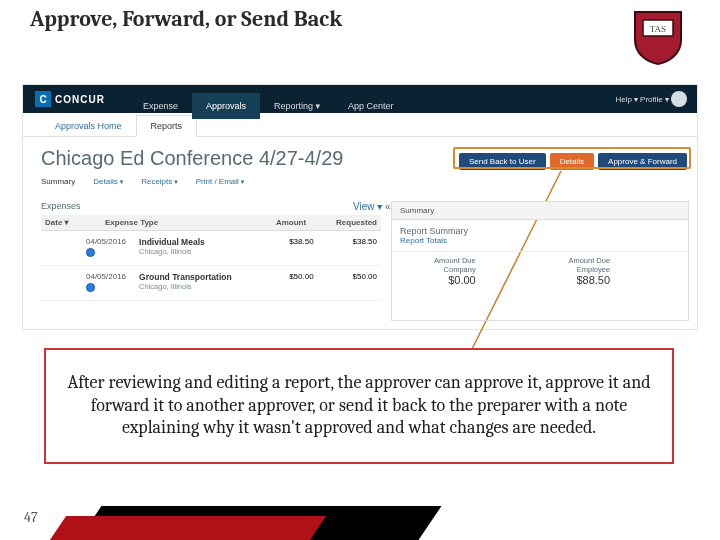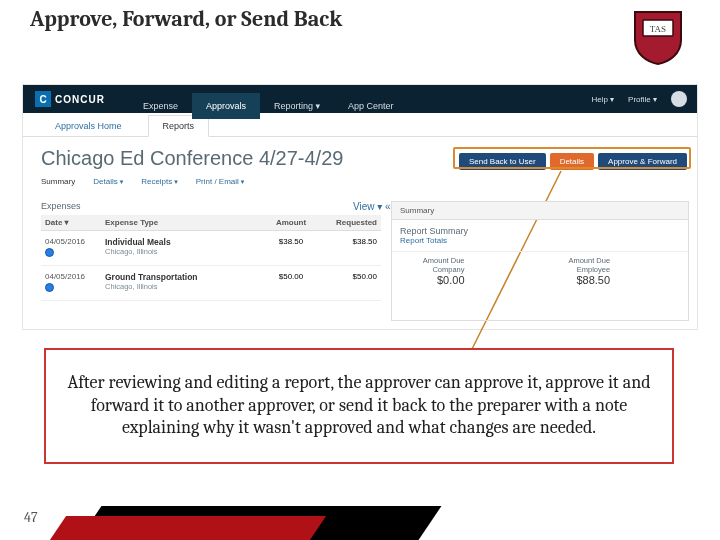--- a/index.html
+++ b/index.html
@@ -14,25 +14,25 @@
 
   
   .shot { position: absolute; top: 84px; left: 22px; width: 676px; height: 246px; background: #fff; border: 1px solid #e5e5e5; }
 
   .topbar { height: 28px; background: #0a2231; color: #d7dee3; display: flex; align-items: center; font-size: 9px; position: relative; }
   .logo-box { background:#0a6fb0; color:#fff; width:16px; height:16px; margin:0 4px 0 12px; display:flex; align-items:center; justify-content:center; font-weight:bold; font-size:10px; }
   .brand { color:#fff; font-weight:600; letter-spacing:1px; font-size:10px; margin-right:24px; }
   .topmenu { display:flex; gap:0;margin-top:13px; }
   .topmenu span { padding:8px 14px; color:#d7dee3; }
   .topmenu .active { background:#164057; color:#fff; }
-  .topright { position:absolute; right:10px; display:flex; align-items:center; gap:14px; }
+  .topright { position:absolute; right:10px; display:flex; align-items:center; gap:2px; }
   .topright span { font-size:8px; color:#d7dee3; }
   .profile-icon { width:16px; height:16px; border-radius:50%; background:#d7dee3; }
 
-  .subbar { height:24px; display:flex; align-items:flex-end; gap:12px; border-bottom:1px solid #ddd; font-size:9px; color:#2f6f9f; padding-left:18px; }
+  .subbar { height:24px; display:flex; align-items:flex-end; gap:0; border-bottom:1px solid #ddd; font-size:9px; color:#2f6f9f; padding-left:18px; }
   .subbar span { padding:5px 14px; }
   .subbar .active { border:1px solid #ddd; border-bottom:1px solid #fff; background:#fff; color:#333; margin-bottom:-1px; }
 
   .report-title { font-size:20px; color:#5a6a74; padding:10px 0 4px 18px; font-weight:400; }
 
   .action-row { position:absolute; top:68px; right:10px; display:flex; gap:4px;justify-content:space-between; }
   .btn { font-size:8px; padding:4px 10px; border-radius:2px; color:#fff; border:none; }
   .btn-blue { background:#1f4a7a; }
   .btn-orange { background:#e06a2b; }
   .action-outline { position:absolute; top:62px; right:6px; width:238px; height:22px; border:2px solid #d98b2e; border-radius:2px; }
@@ -48,28 +48,28 @@
 
   .table { position:absolute; top:130px; left:18px; width:340px; font-size:8px; }
   .thead { display:flex; background:#f2f2f2; border-bottom:1px solid #ddd; font-weight:600; color:#555; }
   .cdate { width:60px; padding:3px 4px; }
   .ctype { width:160px; padding:3px 4px; }
   .camt  { width:60px; padding:3px 4px; text-align:center; }
   .creq  { width:60px; padding:3px 4px; text-align:right; }
   .trow { display:flex; border-bottom:1px solid #eee; padding:3px 0; }
   .trow .ctype b { font-weight:600; color:#333; display:block; font-size:8.5px; }
   .trow .ctype i { font-style:normal; color:#7a8a94; font-size:7.5px; }
-  .trow .cdate { color:#555; }
+  .trow .cdate { color:#555;margin-left:41px; }
   .trow .cdate .dot { display:inline-block; width:9px; height:9px; border-radius:50%; background:#2a7de1; border:1px solid #105aaa; margin-top:2px; }
 
   .summary-panel { position:absolute; top:116px; left:368px; right:8px; bottom:8px; border:1px solid #ddd; }
   .summary-head { background:#f4f4f4; border-bottom:1px solid #ddd; font-size:8px; color:#555; padding:4px 8px; }
   .summary-sub { font-size:9px; color:#5a6a74; padding:6px 8px 0 8px; }
   .summary-link { font-size:8px; color:#2f6f9f; padding:0 8px 6px 8px; display:block; }
-  .summary-cols { display:flex; justify-content:space-between; padding:4px 8px; border-top:1px solid #eee; }
+  .summary-cols { display:flex; justify-content:flex-end; padding:4px 8px; border-top:1px solid #eee; }
   .summary-cols div { font-size:7.5px; color:#5a6a74; text-align:right; width:48%; }
   .summary-cols .val { font-size:11px; color:#333; }
 
   .caption-box { position:absolute; left:44px; top:348px; width:630px; border:2px solid #c33; background:#fff; padding:22px 16px; font-family: Cambria, Georgia, serif; font-size:18px; line-height:1.25; text-align:center; color:#222; }
 
   .pagenum { position:absolute; left:24px; bottom:14px; font-size:14px; color:#555; font-family: Cambria, Georgia, serif; }
 
   .ribbon-black { position:absolute; left:90px; bottom:0; width:340px; height:34px; background:#000; transform:skewX(-34deg); }
   .ribbon-red { position:absolute; left:58px; bottom:0; width:260px; height:24px; background:#b01116; transform:skewX(-34deg); }
 </style>

